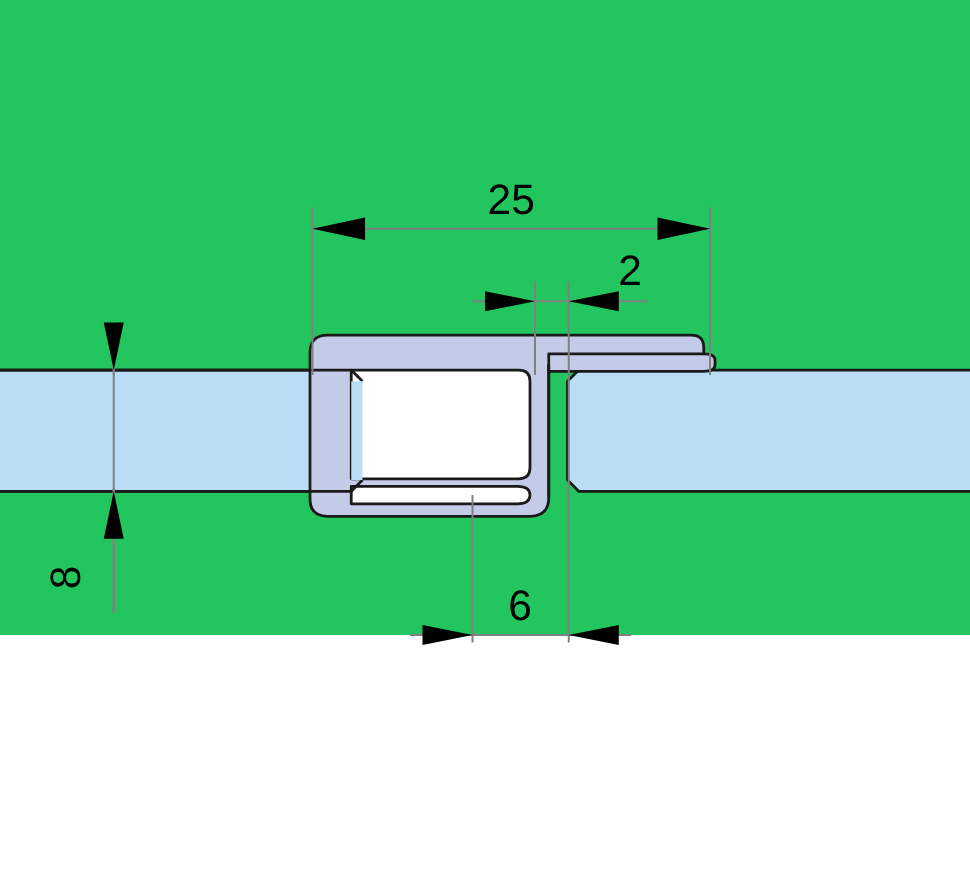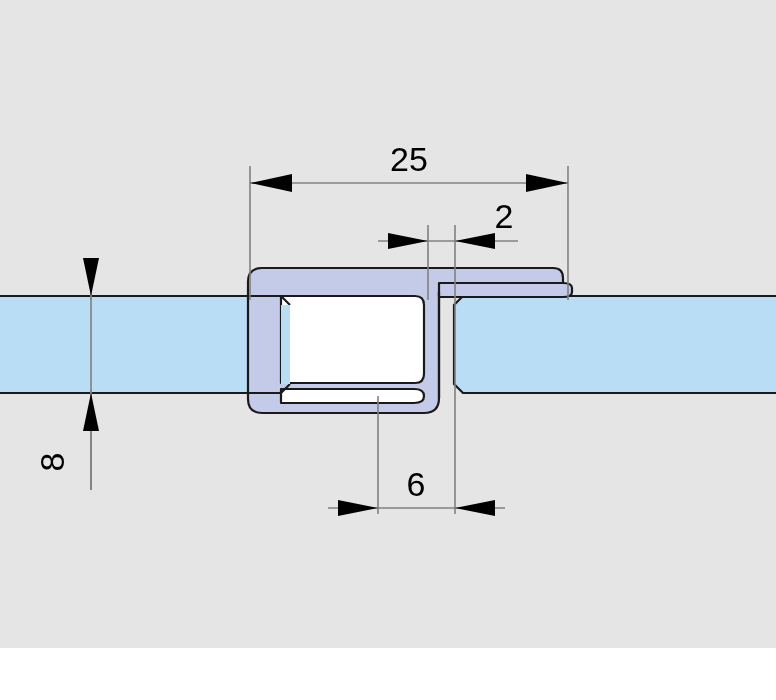--- a/index.html
+++ b/index.html
@@ -9,22 +9,22 @@
   }
   body {
     width: 776px;
     height: 700px;
     font-family: "Liberation Sans", sans-serif;
     overflow: hidden;
   }
   #drawing-root {
     position: relative;
     width: 776px;
-    height: 648px;
-    background: #e5e5e5;
+    height: 508px;
+    background: #22c55e;
   }
   svg.cad {
     display: block;
     width: 776px;
     height: 700px;
   }
   text.dim-label {
     font-family: "Liberation Sans", sans-serif;
     font-size: 34px;
     fill: #000000;

